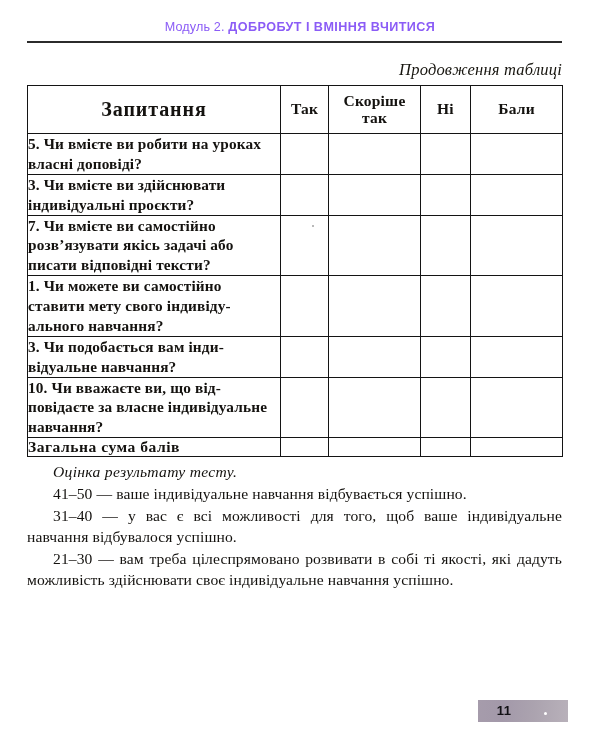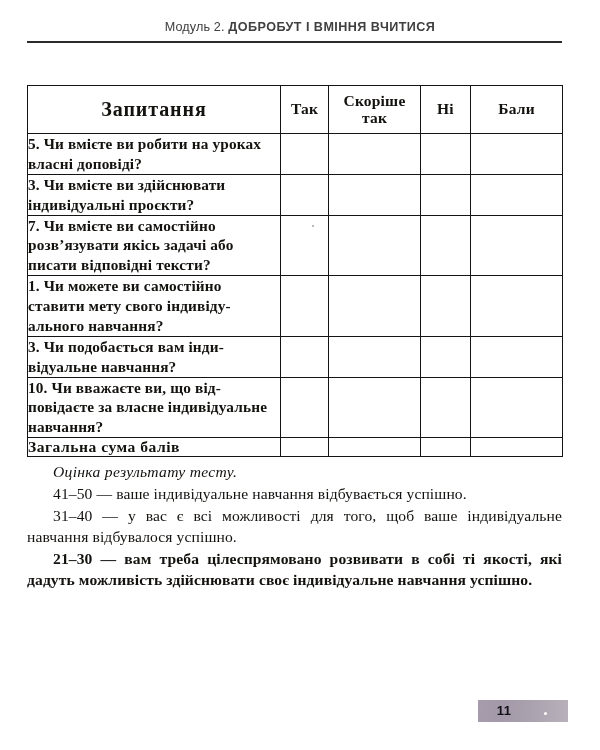--- a/index.html
+++ b/index.html
@@ -21,21 +21,21 @@
   
   .running-head {
     position: absolute;
     top: 20px;
     left: 0;
     width: 600px;
     text-align: center;
     font-family: "Liberation Sans", "DejaVu Sans", sans-serif;
     font-size: 12.6px;
     letter-spacing: 0.15px;
-    color: #404040;
+    color: #8b5cf6;
     white-space: nowrap;
   }
   .running-head .rh-prefix { font-weight: 400; }
   .running-head .rh-title  { font-weight: 700; letter-spacing: 0.45px; }
 
   .head-rule {
     position: absolute;
     top: 41px;
     left: 27px;
     width: 535px;
@@ -121,21 +121,21 @@
     margin: 0 0 0.5px 0;
     text-indent: 26px;
     text-align: justify;
   }
   .prose p.lead {
     font-style: italic;
     text-align: left;
     letter-spacing: 0.3px;
   }
   .prose p.band { text-align: justify; }
-  .prose p.band:last-child { text-align: justify; font-weight: bold; }
+  .prose p.band:last-child { text-align: justify; }
 
   
   .folio-band {
     position: absolute;
     left: 478px;
     top: 700px;
     width: 90px;
     height: 22px;
     background: linear-gradient(95deg, #9e93a4 0%, #9b90a2 28%, #a49ba8 62%, #b2aab4 100%);
     opacity: 0.92;
@@ -177,20 +177,21 @@
 
 <div class="page">
 
   <div class="running-head">
     <span class="rh-prefix">Модуль 2.</span>
     <span class="rh-title">ДОБРОБУТ І ВМІННЯ ВЧИТИСЯ</span>
   </div>
 
   <div class="head-rule"></div>
 
+  <div class="table-caption">Продовження таблиці</div>
 
   <table class="quiz-table">
     <colgroup>
       <col class="c-question">
       <col class="c-yes">
       <col class="c-rather">
       <col class="c-no">
       <col class="c-points">
     </colgroup>
     <thead>

